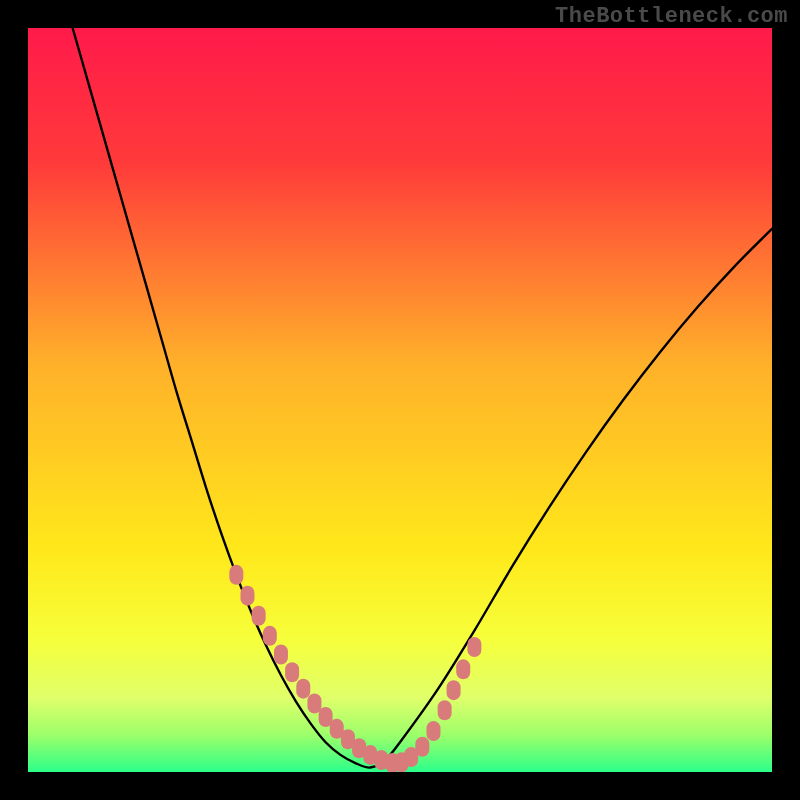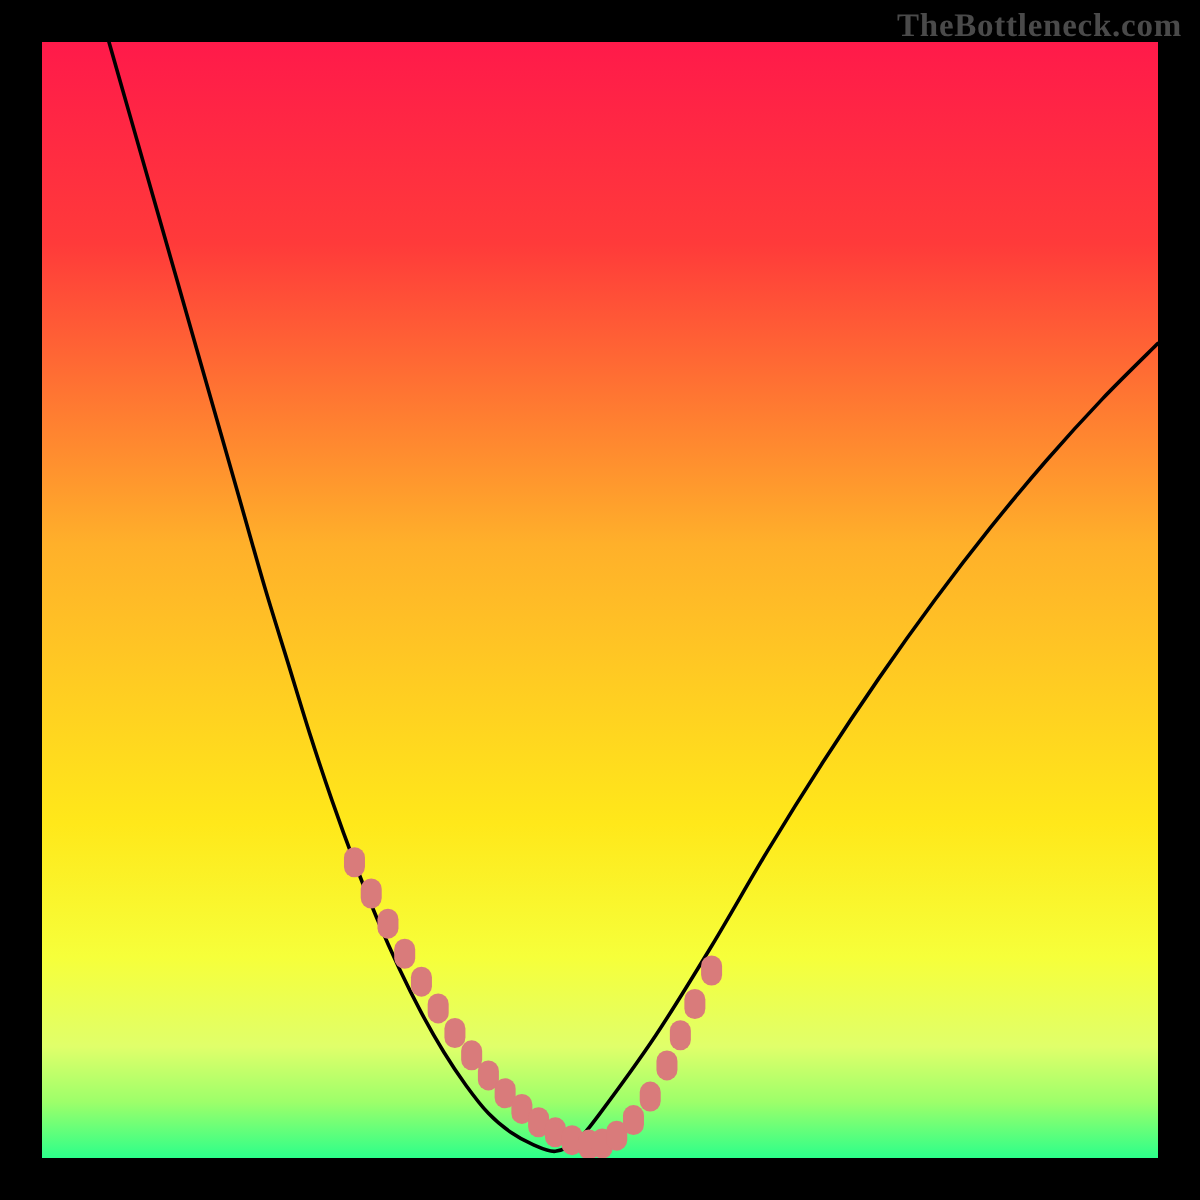--- a/index.html
+++ b/index.html
@@ -18,21 +18,21 @@
     background: #000;
   }
   .watermark {
     position: absolute;
     top: 4px;
     right: 12px;
     color: #4a4a4a;
     font-size: 22px;
     font-weight: 600;
     letter-spacing: 0.5px;
-    font-family: Liberation Serif, serif;
+    font-family: Liberation Mono, monospace;
     z-index: 20;
   }
   .plot-wrap {
     position: absolute;
     left: 28px;
     top: 28px;
     width: 744px;
     height: 744px;
   }
   svg {

